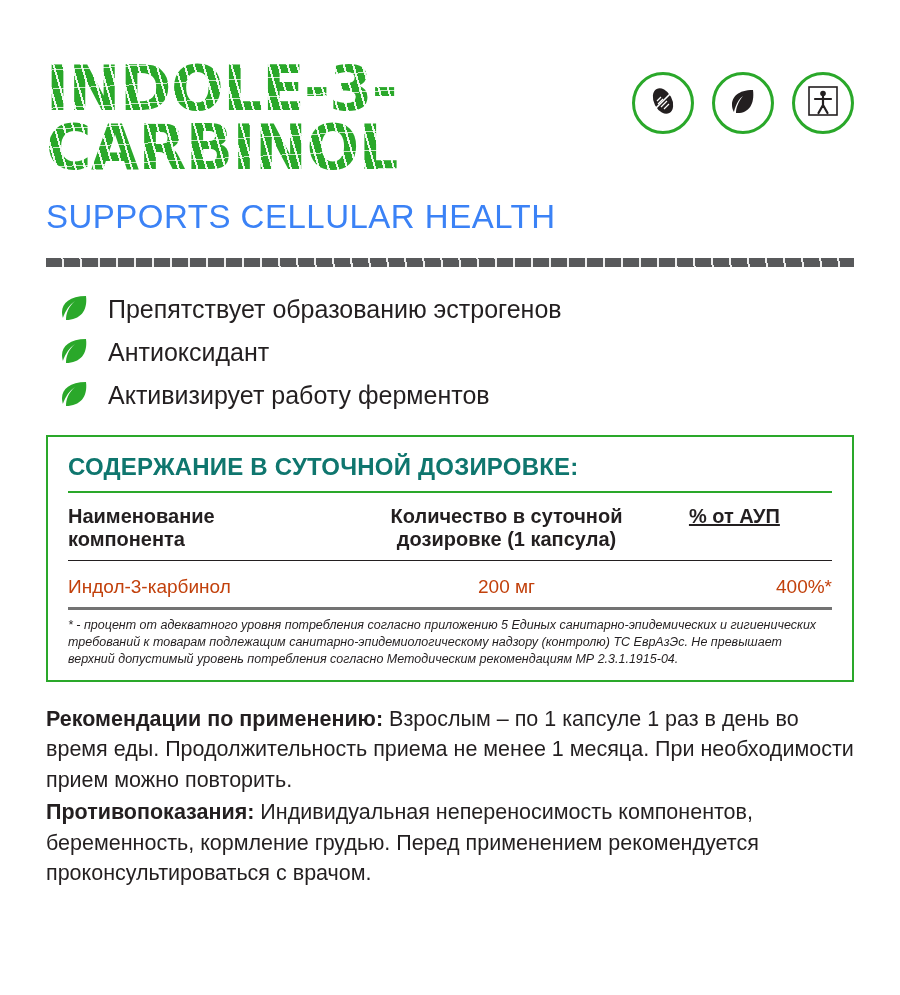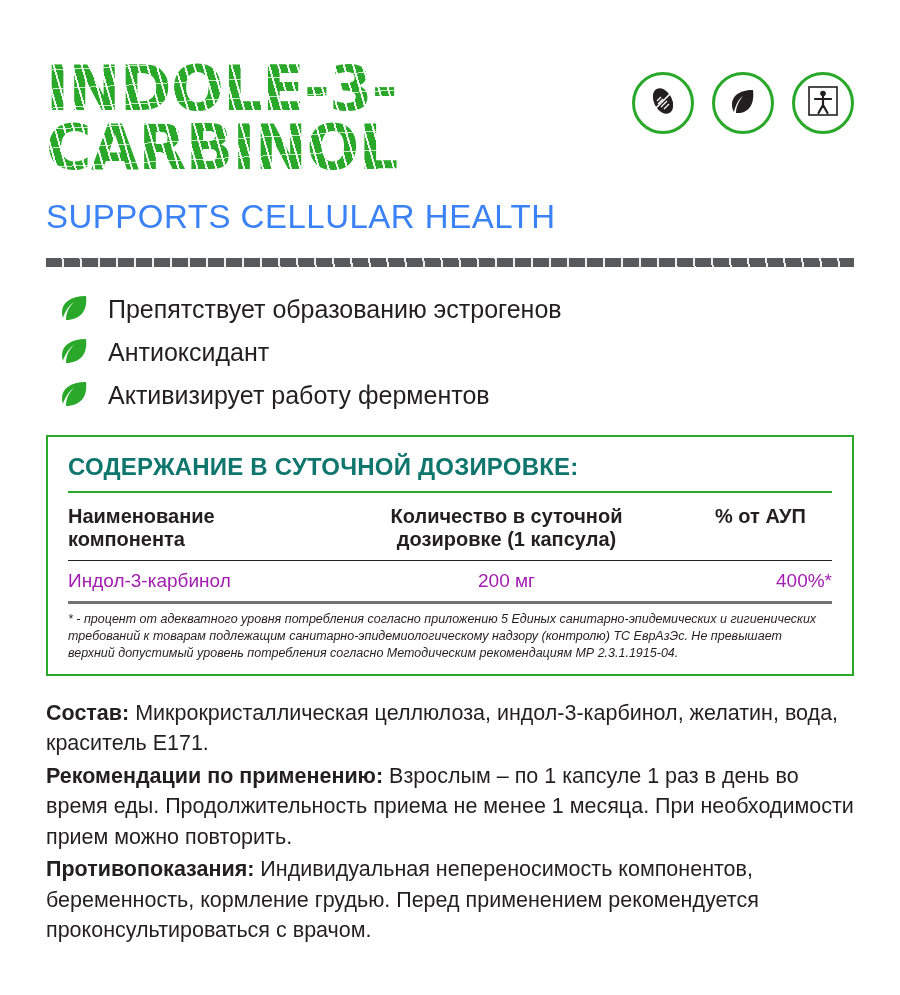--- a/index.html
+++ b/index.html
@@ -118,26 +118,26 @@
   table.facts-table th {
     font-size: 20px;
     font-weight: bold;
     color: #231f20;
     text-align: left;
     vertical-align: top;
     padding: 4px 0 8px 0;
     line-height: 1.18;
   }
   table.facts-table th.c2 { text-align: center; }
-  table.facts-table th.c3 { text-align: center; }
+  table.facts-table th.c3 { text-align: left; text-decoration: underline; }
   table.facts-table tbody tr { border-top: 1px solid #231f20; }
   table.facts-table td {
     font-size: 19px;
-    padding: 9px 0 9px 0;
-    color: #a21caf;
+    padding: 15px 0 9px 0;
+    color: #c2410c;
   }
   table.facts-table td.c2 { text-align: center; }
   table.facts-table td.c3 { text-align: right; }
   .facts-note {
     border-top: 3px solid #737373;
     padding-top: 7px;
     margin-top: 0;
     font-size: 12.5px;
     font-style: italic;
     line-height: 1.35;
@@ -248,23 +248,20 @@
           <td class="c2">200 мг</td>
           <td class="c3">400%*</td>
         </tr>
       </tbody>
     </table>
     <div class="facts-note">* - процент от адекватного уровня потребления согласно приложению 5 Единых санитарно-эпидемических и гигиенических требований к товарам подлежащим санитарно-эпидемиологическому надзору (контролю) ТС ЕврАзЭс. Не превышает верхний допустимый уровень потребления согласно Методическим рекомендациям МР 2.3.1.1915-04.</div>
   </div>
 
   <div class="body-text">
     <p>
-      <b>Состав:</b><span> Микрокристаллическая целлюлоза, индол-3-карбинол, желатин, вода, краситель E171.</span>
-    </p>
-    <p>
       <b>Рекомендации по применению:</b><span> Взрослым – по 1 капсуле 1 раз в день во время еды. Продолжительность приема не менее 1 месяца. При необходимости прием можно повторить.</span>
     </p>
     <p>
       <b>Противопоказания:</b><span> Индивидуальная непереносимость компонентов, беременность, кормление грудью. Перед применением рекомендуется проконсультироваться с врачом.</span>
     </p>
   </div>
 
 </div>
 
 </body></html>

